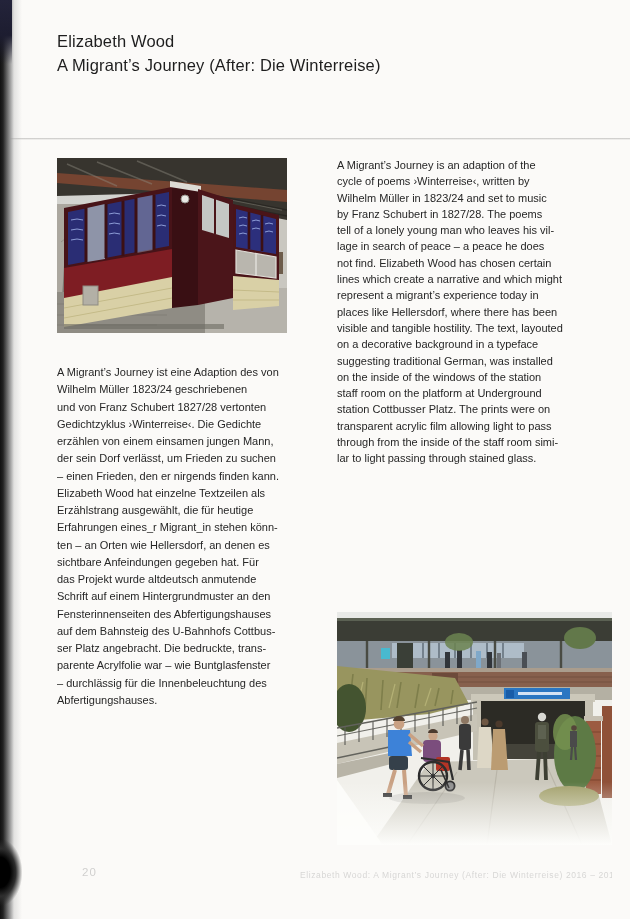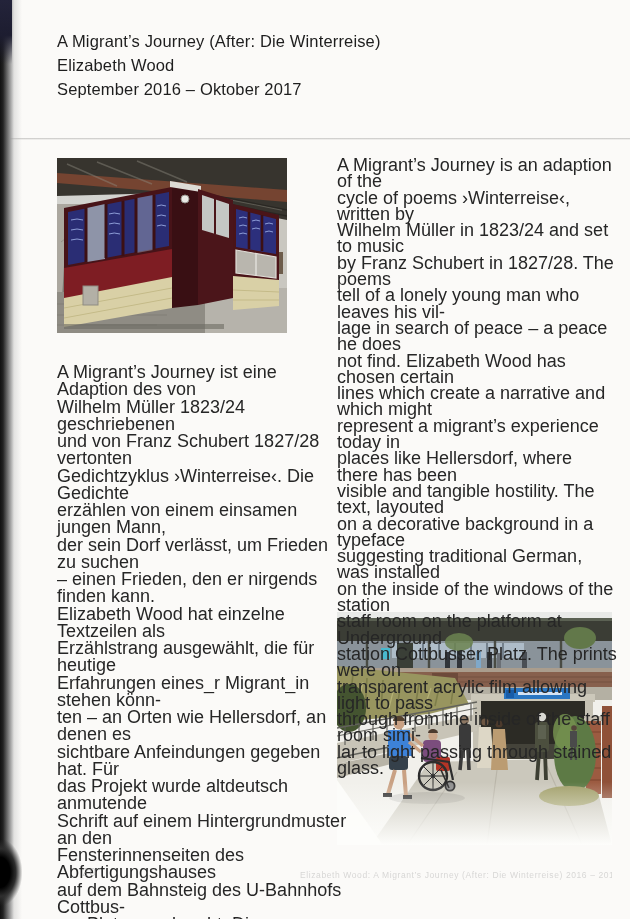--- a/index.html
+++ b/index.html
@@ -30,21 +30,21 @@
   .header{
     position:absolute;left:57px;top:29px;z-index:3;
     font-size:16.5px;line-height:24px;letter-spacing:.15px;color:#1e1e1e;
   }
   
   .photo{position:absolute;z-index:2;display:block;}
   #photo-kiosk{left:57px;top:158px;}
   #photo-entrance{left:337px;top:612px;}
   .para{
     position:absolute;z-index:3;
-    font-size:18px;color:#262626;
+    font-size:11px;color:#262626;
     white-space:pre-line;
   }
   #german-para{left:57px;top:356px;width:290px;line-height:17.25px;margin-top:8px;}
   #english-para{left:337px;top:157px;width:280px;line-height:16.3px;}
   
   .page-number{
     position:absolute;left:46px;top:866px;z-index:3;
     font-size:11.5px;color:#9c9c9c;opacity:.45;letter-spacing:1px;margin-left:36px;
   }
   .footer-caption{
@@ -55,23 +55,22 @@
 </style>
 </head>
 <body>
 
 <div class="spine"></div>
 <div class="corner-top"></div>
 <div class="corner-bottom"></div>
 <div class="fold-line"></div>
 
 <div class="header">
+  <div>Elizabeth Wood</div>
   <div>A Migrant’s Journey (After: Die Winterreise)</div>
-  <div>Elizabeth Wood</div>
-  <div>September 2016 – Oktober 2017</div>
 </div>
 
 <svg id="photo-kiosk" class="photo" width="230" height="175" viewBox="0 0 230 175" role="img">
   <defs>
     <linearGradient id="skyg" x1="0" y1="0" x2="0" y2="1">
       <stop offset="0" stop-color="#cfcfcb"></stop>
         <stop offset="1" stop-color="#e3e3df"></stop>
     </linearGradient>
   </defs>
   <rect width="230" height="175" fill="url(#skyg)"></rect>

